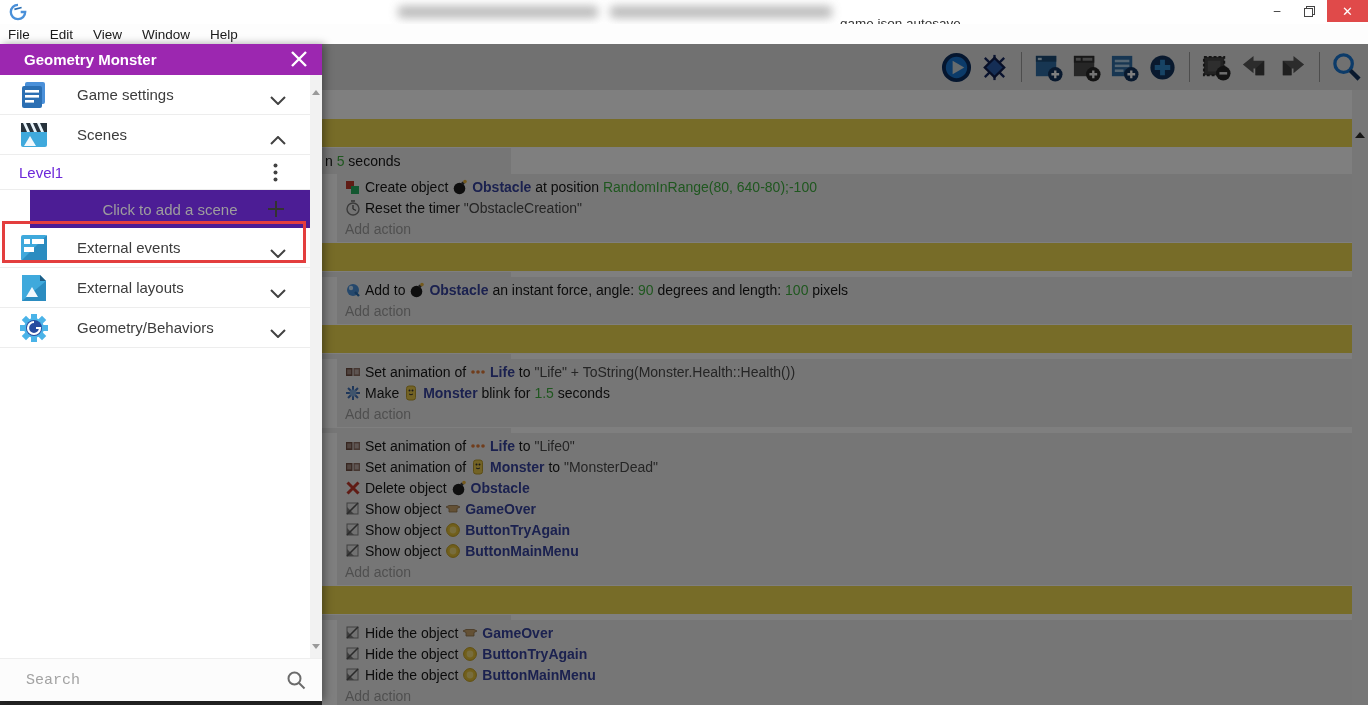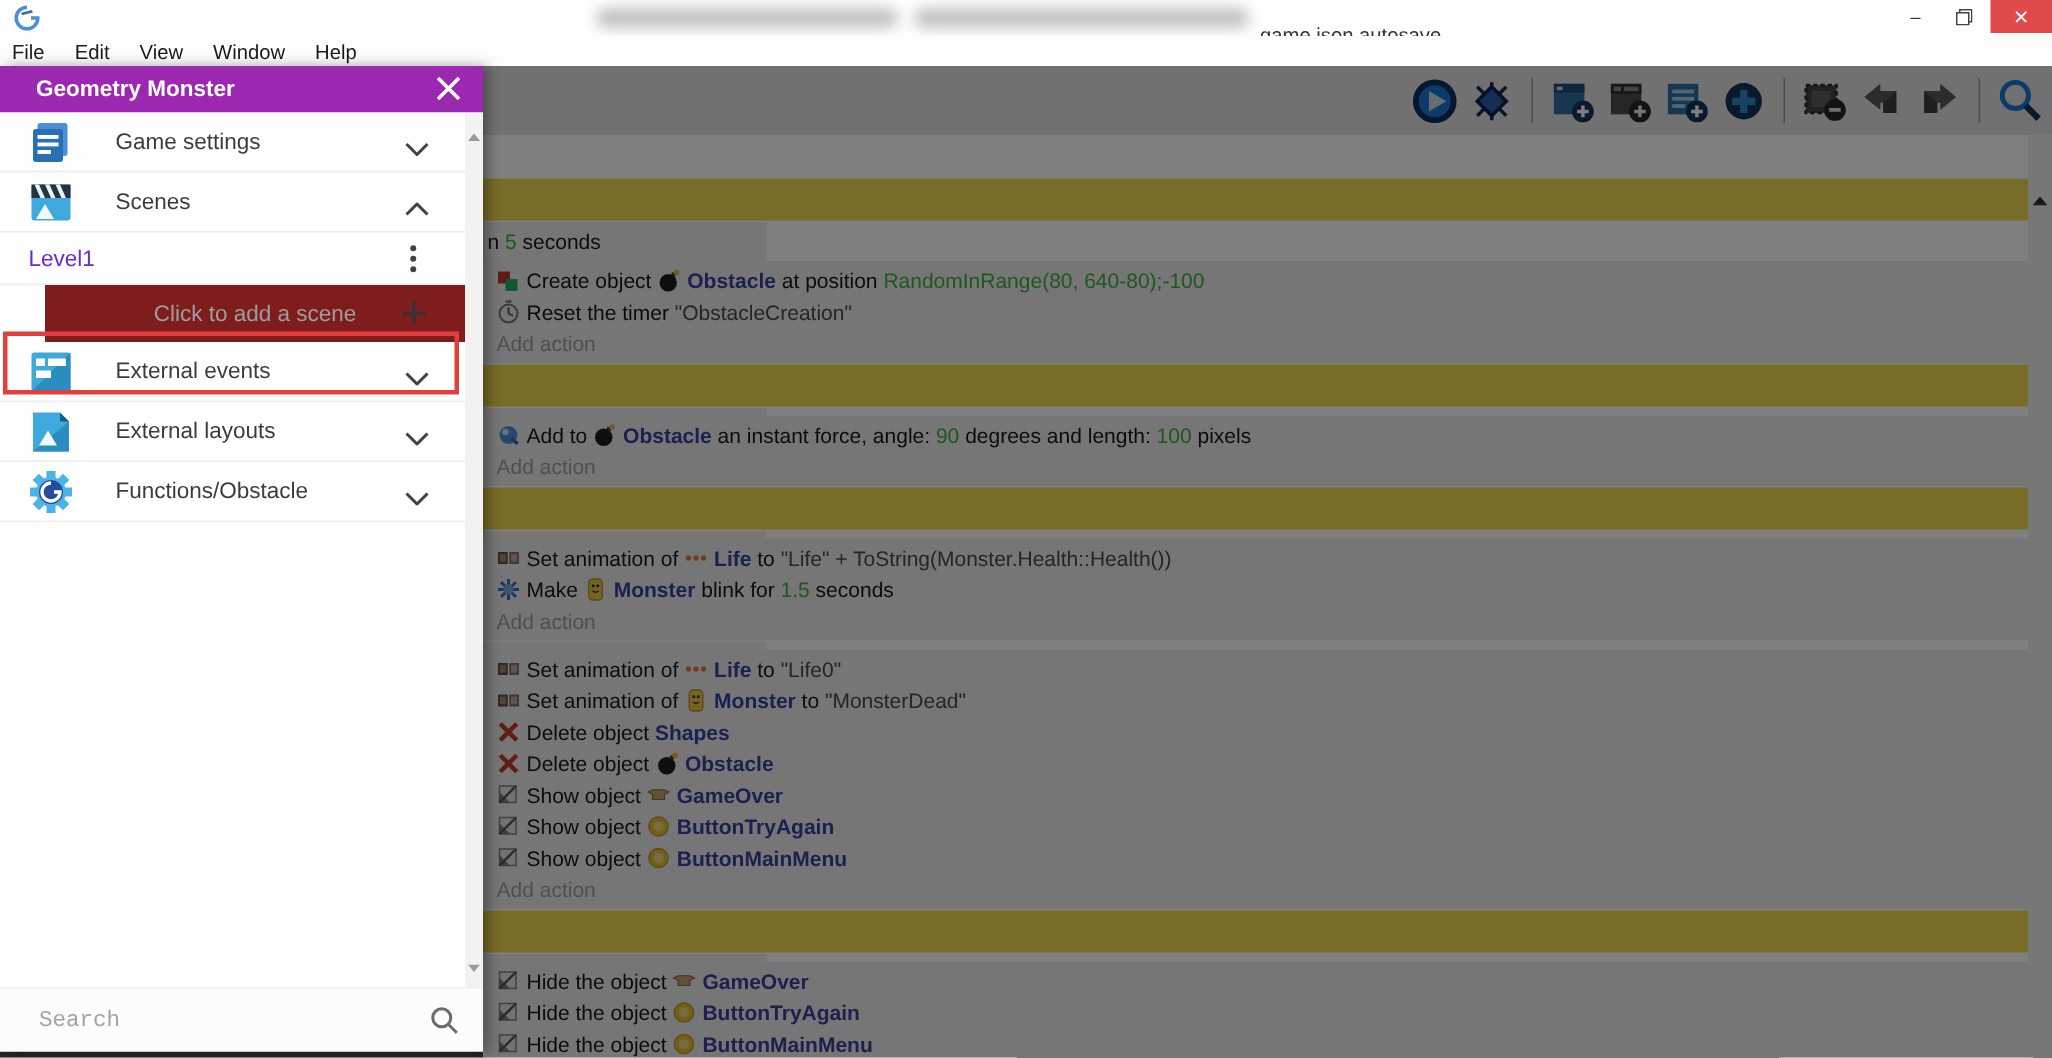--- a/index.html
+++ b/index.html
@@ -26,21 +26,21 @@
   .content{position:absolute;inset:0;background:#4a4a4a;}
   .toolbar{position:absolute;top:0;left:0;right:0;height:46px;background:#e3e3e3;
            display:flex;justify-content:flex-end;align-items:center;padding-right:6px;gap:7px;}
   .tb-icon{width:31px;height:31px;flex:0 0 auto;}
   .tb-sep{width:1px;height:30px;background:#9a9a9a;margin:0 4px;flex:0 0 auto;}
 
   .sheet{position:absolute;left:322px;top:46px;right:16px;bottom:0;background:#ffffff;overflow:hidden;padding-top:29px;box-sizing:border-box;}
   .band{height:28px;margin-bottom:1px;}
   .event{display:flex;margin-bottom:1px;flex-direction:column;}
   .cond{width:189px;background:#ededed;padding:3px 0 2px 3px;box-sizing:border-box;}
-  .acts{flex:1;margin-left:1px;background:#ededed;padding:3px 0 2px 8px;}
+  .acts{flex:1;margin-left:15px;background:#ededed;padding:3px 0 2px 8px;}
   .line{height:21px;line-height:21px;font-size:14px;color:#161616;white-space:nowrap;}
   .add-action{color:#9f9f9f;}
   .obj{font-weight:bold;color:#36439e;}
   .param{color:#3fae3f;}
   .op{color:#3f7fd6;}
   .str{color:#4a4a4a;}
   .ev-icon{display:inline-block;width:16px;height:16px;vertical-align:-3px;margin-right:4px;}
   .ev-icon svg{width:16px;height:16px;}
 
   .vscroll{position:absolute;right:0;top:46px;bottom:0;width:16px;background:#efefef;}
@@ -58,21 +58,21 @@
   .pm-scrollbar{position:absolute;top:31px;right:0;width:12px;bottom:42px;background:#f2f2f2;}
   .pm-scrollbar .sb-up{position:absolute;top:6px;left:2px;}
   .pm-scrollbar .sb-down{position:absolute;bottom:6px;left:2px;}
   .pm-row{height:40px;display:flex;align-items:center;border-bottom:1px solid #ededed;position:relative;box-sizing:border-box;}
   .pm-row .sec-icon{width:32px;height:32px;margin-left:18px;flex:0 0 auto;}
   .pm-row .sec-label{margin-left:27px;font-size:15px;color:#3c3c3c;}
   .pm-row .chev{position:absolute;right:24px;top:16px;}
   .row-scene{height:35px;}
   .row-scene .scene-label{margin-left:19px;font-size:15px;color:#6d28d9;}
   .kebab{position:absolute;right:32px;top:8px;}
-  .row-add{height:38px;background:#7f1d1d;display:flex;align-items:center;justify-content:center;border-bottom:none;margin-left:30px;}
+  .row-add{height:38px;background:#4c1d95;display:flex;align-items:center;justify-content:center;border-bottom:none;margin-left:30px;}
   .row-add .add-label{font-size:15px;color:#9e9e9e;}
   .plus{position:absolute;right:25px;top:10px;}
   .highlight-box{position:absolute;left:2px;top:146px;width:304px;height:42px;border:3px solid #e33e3e;box-sizing:border-box;z-index:5;pointer-events:none;}
   .search-row{position:absolute;left:0;right:0;bottom:0;height:42px;background:#fcfcfc;border-top:1px solid #eee;display:flex;align-items:center;}
   .search-input{border:none;outline:none;background:transparent;font-size:15px;color:#444;margin-left:24px;width:230px;font-family:Liberation Mono, monospace;}
   .search-input::placeholder{color:#a3a3a3;}
   .search-mag{position:absolute;right:16px;top:11px;width:20px;height:20px;}
 </style>
 </head>
 <body>
@@ -261,23 +261,20 @@
                   <rect x="2.2" y="5.4" width="4" height="5" fill="#a1887f"></rect>
                   <rect x="9.7" y="5.4" width="4" height="5" fill="#bcaaa4"></rect>
                 </svg></span><span class="">Set animation of </span><span class="ev-icon"><svg viewBox="0 0 16 16">
                   <rect x="3.5" y="1" width="9" height="14" rx="2.5" fill="#e6c64a" stroke="#b89a2a"></rect>
                   <circle cx="6.5" cy="5.5" r="1" fill="#333"></circle>
                   <circle cx="9.5" cy="5.5" r="1" fill="#333"></circle>
                   <path d="M6 9 q2 1.6 4 0" stroke="#333" stroke-width="1" fill="none"></path>
                 </svg></span><span class="obj">Monster</span><span class=""> to </span><span class="str">"MonsterDead"</span></div>
             <div class="line"><span class="ev-icon"><svg viewBox="0 0 16 16">
                   <path d="M2.5 2.5 L13.5 13.5 M13.5 2.5 L2.5 13.5" stroke="#c0392b" stroke-width="3"></path>
-                </svg></span><span class="">Delete object </span><span class="obj">Shapes</span></div>
-            <div class="line"><span class="ev-icon"><svg viewBox="0 0 16 16">
-                  <path d="M2.5 2.5 L13.5 13.5 M13.5 2.5 L2.5 13.5" stroke="#c0392b" stroke-width="3"></path>
                 </svg></span><span class="">Delete object </span><span class="ev-icon"><svg viewBox="0 0 16 16">
                   <circle cx="7.5" cy="9.5" r="5.8" fill="#1d1d1d"></circle>
                   <rect x="9.5" y="3" width="3" height="2.4" fill="#3a3a3a" transform="rotate(30 11 4)"></rect>
                   <circle cx="13" cy="2.6" r="1.8" fill="#e8b33a"></circle>
                 </svg></span><span class="obj">Obstacle</span></div>
             <div class="line"><span class="ev-icon"><svg viewBox="0 0 16 16">
                   <rect x="2" y="2" width="11" height="11" fill="#e4e4e4" stroke="#808080"></rect>
                   <polygon points="2,13 2,6 9,13" fill="#7d7d7d"></polygon>
                   <line x1="13" y1="2" x2="2" y2="13" stroke="#565656" stroke-width="1.6"></line>
                 </svg></span><span class="">Show object </span><span class="ev-icon"><svg viewBox="0 0 16 16">
@@ -456,21 +453,21 @@
                 <rect x="24" y="13" width="6" height="6"></rect>
                 <rect x="5" y="5" width="6" height="6" transform="rotate(45 8 8)"></rect>
                 <rect x="21" y="5" width="6" height="6" transform="rotate(45 24 8)"></rect>
                 <rect x="5" y="21" width="6" height="6" transform="rotate(45 8 24)"></rect>
                 <rect x="21" y="21" width="6" height="6" transform="rotate(45 24 24)"></rect>
               </g>
               <circle cx="16" cy="16" r="8" fill="#274b9f"></circle>
               <path d="M16 10 A6 6 0 1 0 22 16 L18 16" fill="none" stroke="#fff" stroke-width="2.2"></path>
             </svg>
         </span>
-        <span class="sec-label">Functions/Obstacle</span>
+        <span class="sec-label">Geometry/Behaviors</span>
         <span class="chev">
           <svg width="16" height="9" viewBox="0 0 16 9">
               <polyline points="1,1 8,8 15,1" fill="none" stroke="#424242" stroke-width="2"></polyline>
             </svg>
         </span>
       </div>
       <div class="highlight-box"></div>
     </div>
 
     <div class="pm-scrollbar">

